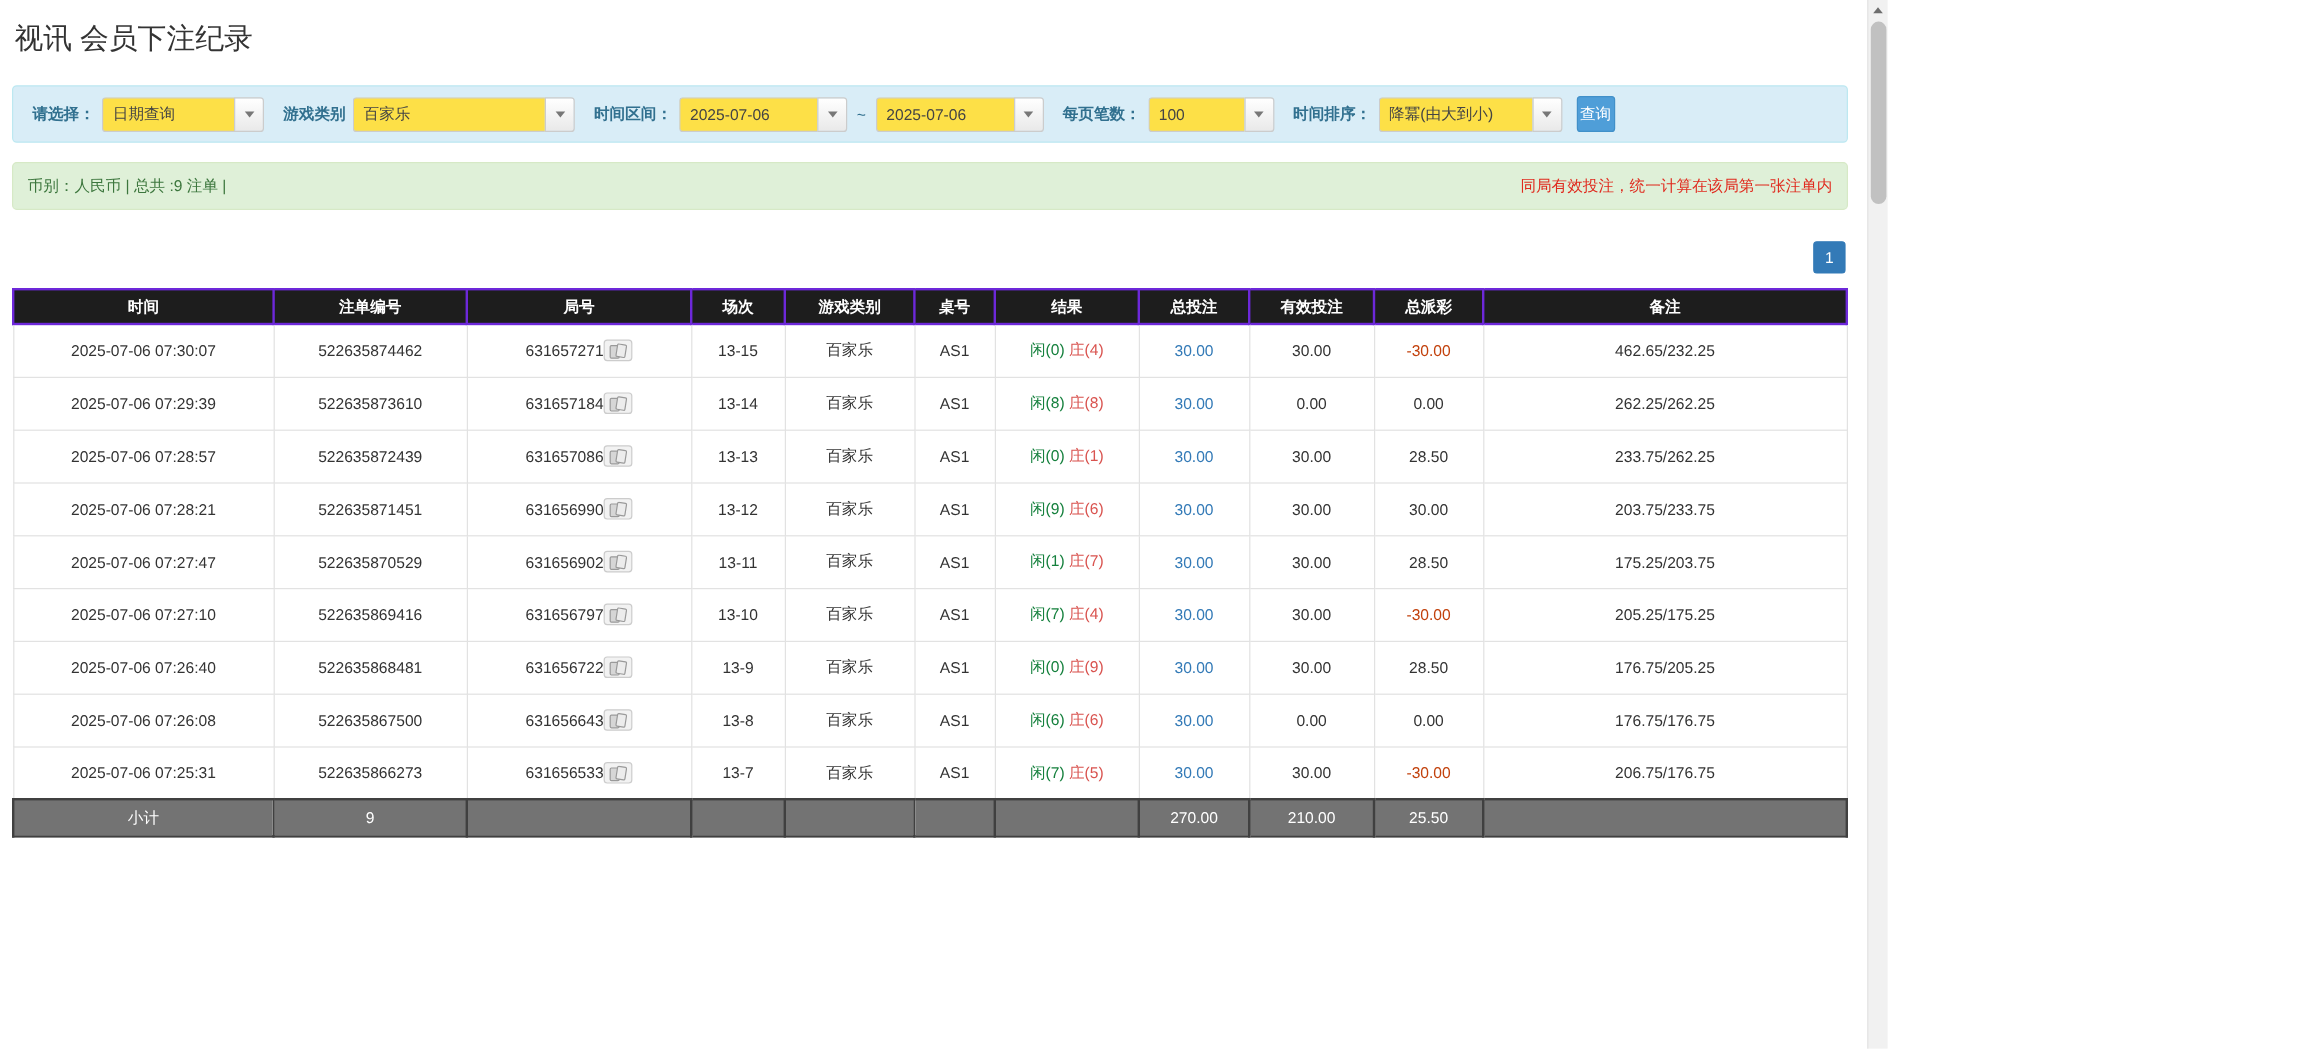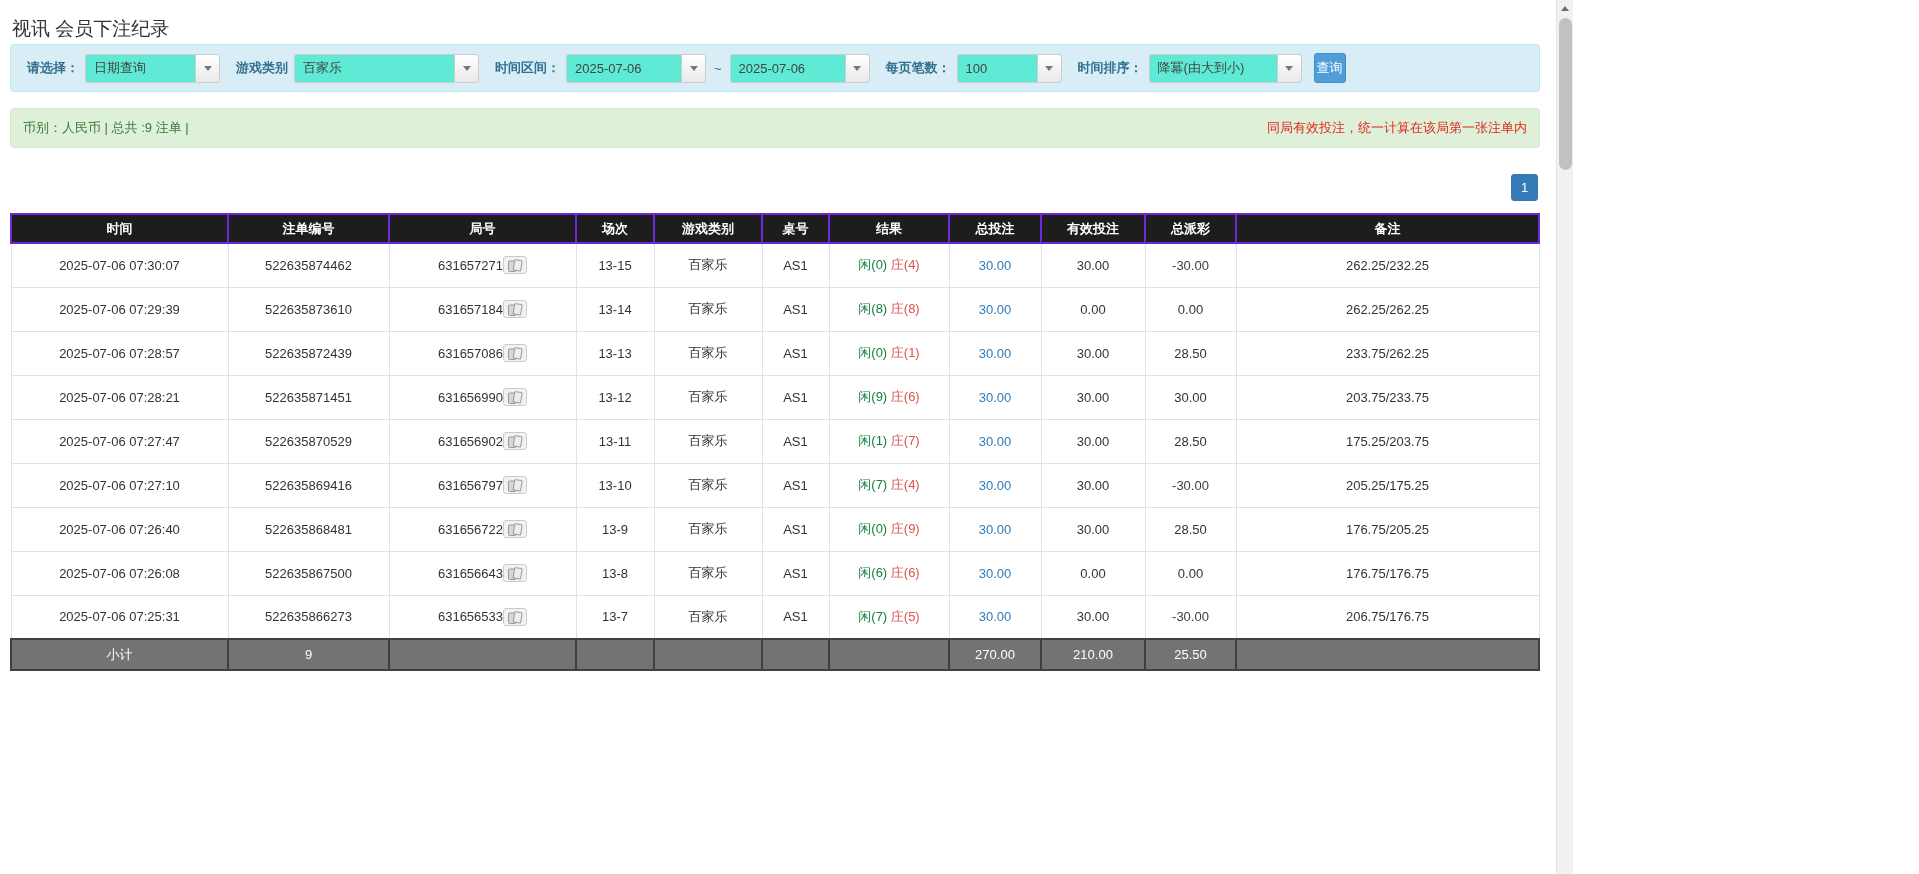--- a/index.html
+++ b/index.html
@@ -2,33 +2,33 @@
 <html><head>
 <meta charset="utf-8">
 <style>
   * { box-sizing: border-box; margin: 0; padding: 0; }
   html,body { background:#fff; }
   body {
     font-family: "Liberation Sans", "DejaVu Sans", sans-serif;
     width: 1919px; height: 874px; position: relative; overflow: hidden; color:#333;
   }
   .app { width: 1548px; padding: 10px 8px 0 10px; }
-  .page-title { font-size: 19px; font-weight: 500; color:#333; margin: 6px 0 2px 2px; }
+  .page-title { font-size: 24px; font-weight: 500; color:#333; margin: 6px 0 23px 2px; }
 
   
   .filter-bar {
     background:#d9edf7; border:1px solid #bce8f1; border-radius:4px;
     padding: 8px 10px; display:flex; align-items:center; white-space:nowrap;
   }
   .flabel { color:#31708f; font-size:13px; font-weight:bold; margin:0 6px 0 16px; }
   .filter-bar .flabel:first-child { margin-left:6px; }
   .combo { display:flex; align-items:stretch; }
   .combo input {
     height:29px; border:1px solid #ccc; border-right:none; border-radius:3px 0 0 3px;
-    padding:0 8px; font-size:13px; color:#444; background:#5eead4; outline:none;
+    padding:0 8px; font-size:13px; color:#444; background:#fde047; outline:none;
   }
   .combo .drop {
     width:25px; height:29px; border:1px solid #ccc; border-radius:0 3px 3px 0;
     background:linear-gradient(#ffffff,#e9e9e9); display:flex; align-items:center; justify-content:center; cursor:pointer;
   }
   .caret { width:0; height:0; border-top:5px solid #777; border-left:4px solid transparent; border-right:4px solid transparent; }
   .w-type  { width:110px; }
   .w-game  { width:160px; }
   .w-date  { width:115px; }
   .w-size  { width:80px;  }
@@ -63,21 +63,21 @@
   tbody td {
     border:1px solid #e2e2e2; height:44px; text-align:center; background:#fff; color:#333;
     overflow:hidden;
   }
   tr.foot td {
     background:#737373; color:#fff; border:2px solid #404040; height:31px; font-size:13px;
   }
   .player { color:#15803d;text-align:right; }
   .banker { color:#d9534f; }
   a.bet-link { color:#337ab7; text-decoration:none; cursor:pointer; }
-  .payout.neg { color:#404040; }
+  .payout.neg { color:#c2410c; }
   .round-cell-inner { display:inline-flex; align-items:center; gap:0; }
   .card-btn {
     background:#f2f2f2; border:1px solid #ccc; border-radius:3px; padding:2px 3px 0 3px;
     cursor:pointer; line-height:0;
   }
 
   
   .scrollbar { position:absolute; left:1556px; top:0; width:17px; height:874px; background:#f1f1f1; border-left:1px solid #e4e4e4; }
   .scroll-up { height:17px; display:flex; align-items:center; justify-content:center; cursor:pointer; }
   .up-arrow { width:0; height:0; border-bottom:5px solid #6e6e6e; border-left:4px solid transparent; border-right:4px solid transparent; }
@@ -199,21 +199,21 @@
     <td>AS1</td>
     <td>
       <span class="player">闲(0)</span>
       <span class="banker">庄(4)</span>
     </td>
     <td>
       <a class="bet-link">30.00</a>
     </td>
     <td>30.00</td>
     <td class="payout neg">-30.00</td>
-    <td>262.25/232.25</td>
+    <td>462.65/232.25</td>
   </tr>
         <tr>
     <td>2025-07-06 07:29:39</td>
     <td>522635873610</td>
     <td>
       <span class="round-cell-inner">
         <span>631657184</span>
         <button class="card-btn">
           <svg width="16" height="14" viewBox="0 0 16 14" aria-hidden="true">
             <rect x="1.5" y="2" width="7.5" height="10.5" rx="1" fill="#d6d6d6" stroke="#9a9a9a"></rect>

